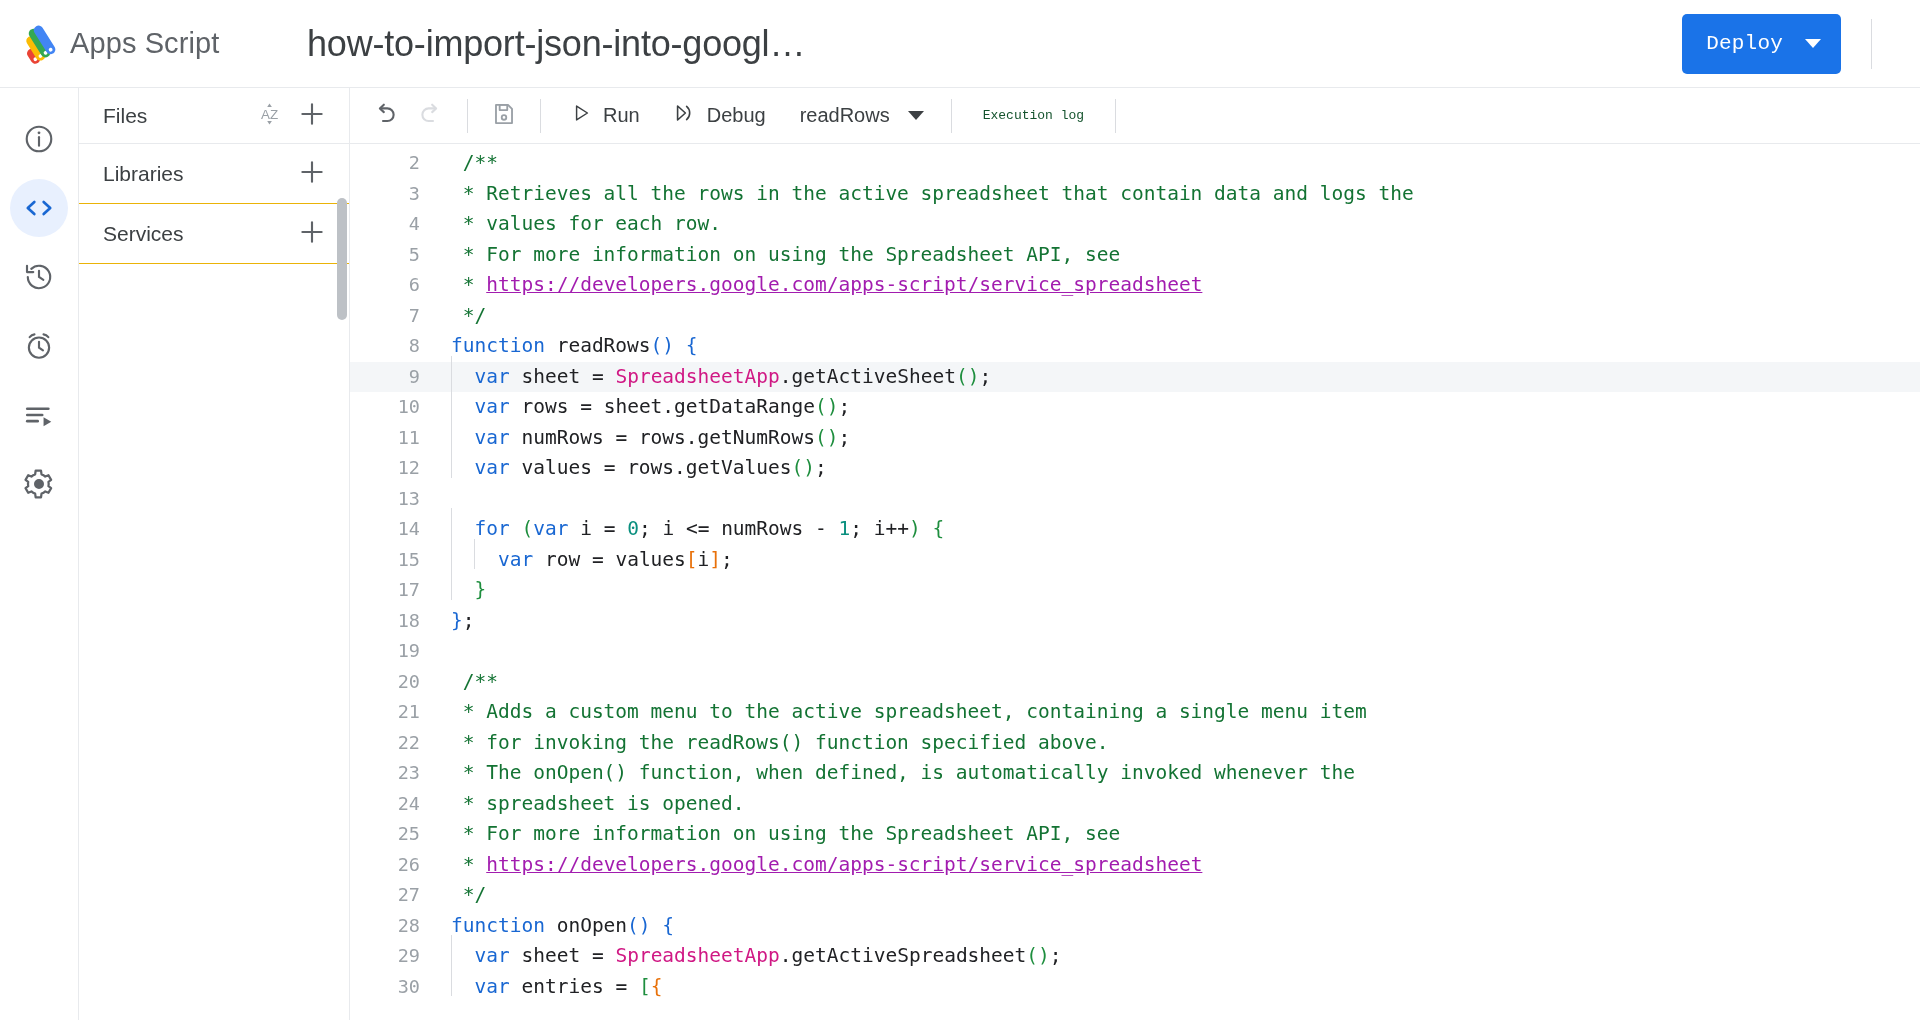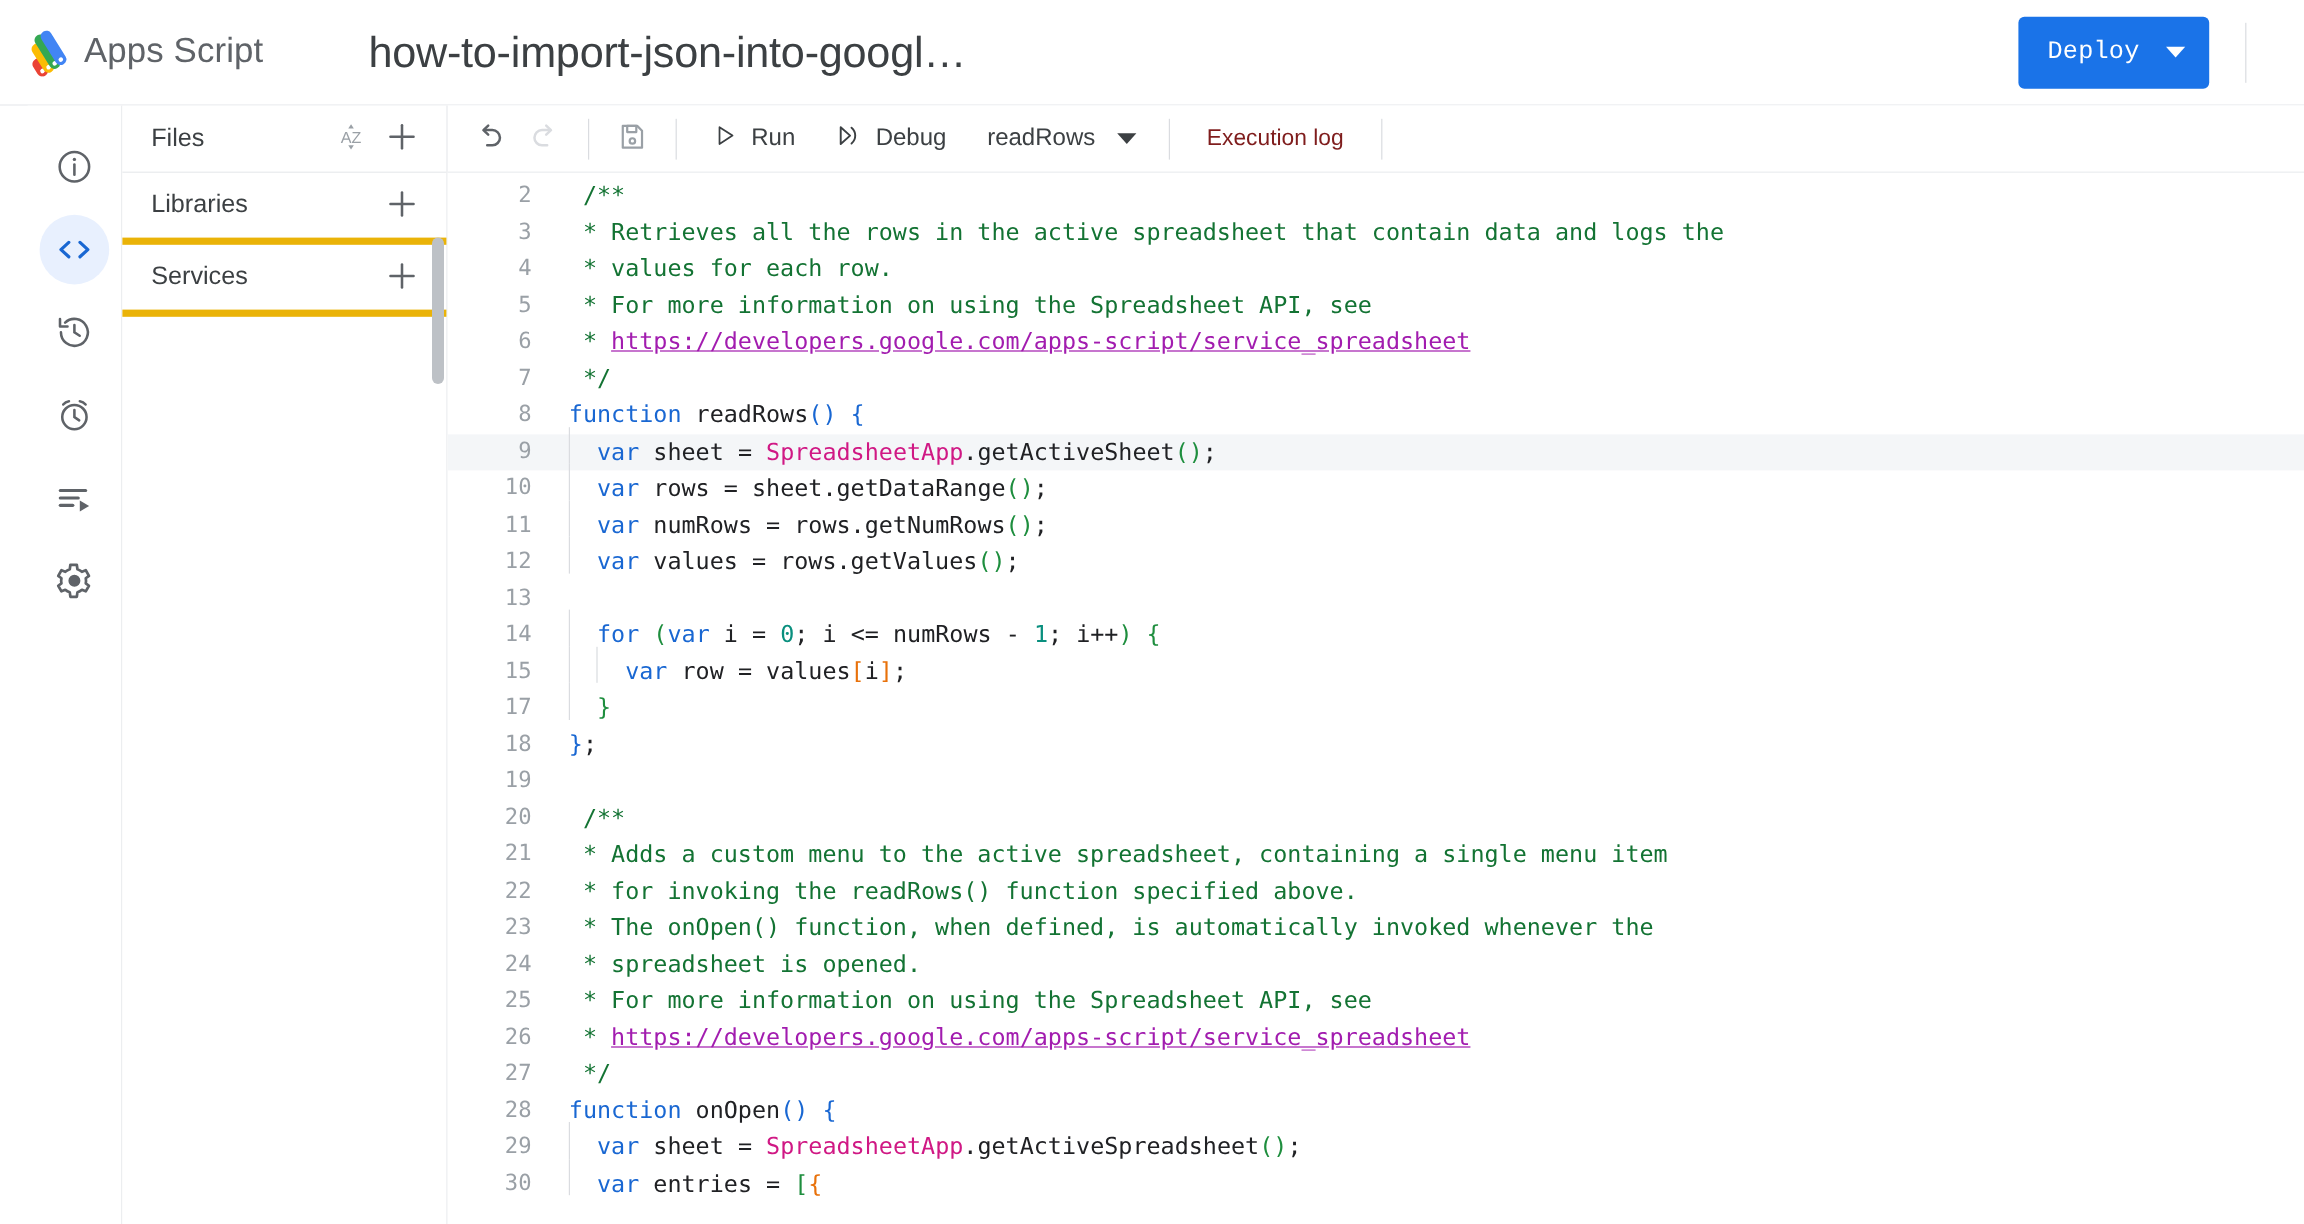--- a/index.html
+++ b/index.html
@@ -35,21 +35,21 @@
     cursor: pointer;
   }
   .deploy-caret {
     width: 0; height: 0; border-left: 8px solid transparent;
     border-right: 8px solid transparent; border-top: 9px solid #fff;
   }
   .topbar-divider { width: 1px; height: 50px; background: #dadce0; margin: 0 0 0 30px; }
   .topbar-right-pad { width: 48px; }
 
   
-  .body { flex: 1 1 auto; display: flex; min-height: 0; margin-left: 23px; }
+  .body { flex: 1 1 auto; display: flex; min-height: 0; }
 
   
   .rail {
     width: 79px; flex: 0 0 79px; background: #fff;
     border-right: 1px solid #e8eaed;
     display: flex; flex-direction: column; align-items: center;
     padding-top: 22px; gap: 11px;
   }
   .rail-item {
     width: 58px; height: 58px; border-radius: 50%;
@@ -76,21 +76,21 @@
     cursor: pointer; border-radius: 50%; background: none; border: none;
   }
   .file-row {
     height: 52px; display: flex; align-items: center; padding: 0 24px;
     font-size: 20px; cursor: pointer;
     border-bottom: 1px solid #e8eaed;
   }
   .file-row.selected { background: #e8f0fe; color: #1967d2; }
   .section-row {
     height: 60px; display: flex; align-items: center;
-    padding: 0 16px 0 24px; border-bottom: 6px solid #eab308;
+    padding: 0 16px 0 24px; border-bottom: 1px solid #eab308;
     cursor: pointer;
     justify-content: flex-end;
   }
   .section-row .ttl { font-size: 21px; color: #3c4043; flex: 1 1 auto; }
   .files-scrollbar {
     position: absolute; top: 110px; right: 2px;
     width: 10px; height: 122px; border-radius: 6px; background: #bdc1c6;
     cursor: pointer;
   }
 
@@ -115,22 +115,23 @@
   .tb-select {
     display: flex; align-items: center; gap: 18px; height: 44px;
     padding: 0 14px 0 18px; font-size: 20px; color: #3c4043; cursor: pointer;
     border-radius: 4px; white-space: nowrap;
   }
   .sel-caret {
     width: 0; height: 0; border-left: 8px solid transparent;
     border-right: 8px solid transparent; border-top: 9px solid #3c4043;
   }
   .tb-link {
-    font-size: 19px; color: #7f1d1d; padding: 0 18px; cursor: pointer;
+    font-size: 13px; color: #14532d; padding: 0 18px; cursor: pointer;
     white-space: nowrap;
+    font-family: Liberation Mono, monospace;
   }
 
   
   .code-wrap {
     flex: 1 1 auto; position: relative; overflow: hidden;
     background: #fff;
     font-family: "DejaVu Sans Mono", "Liberation Mono", monospace;
     font-size: 19.5px;
     line-height: 30.5px;
   }

